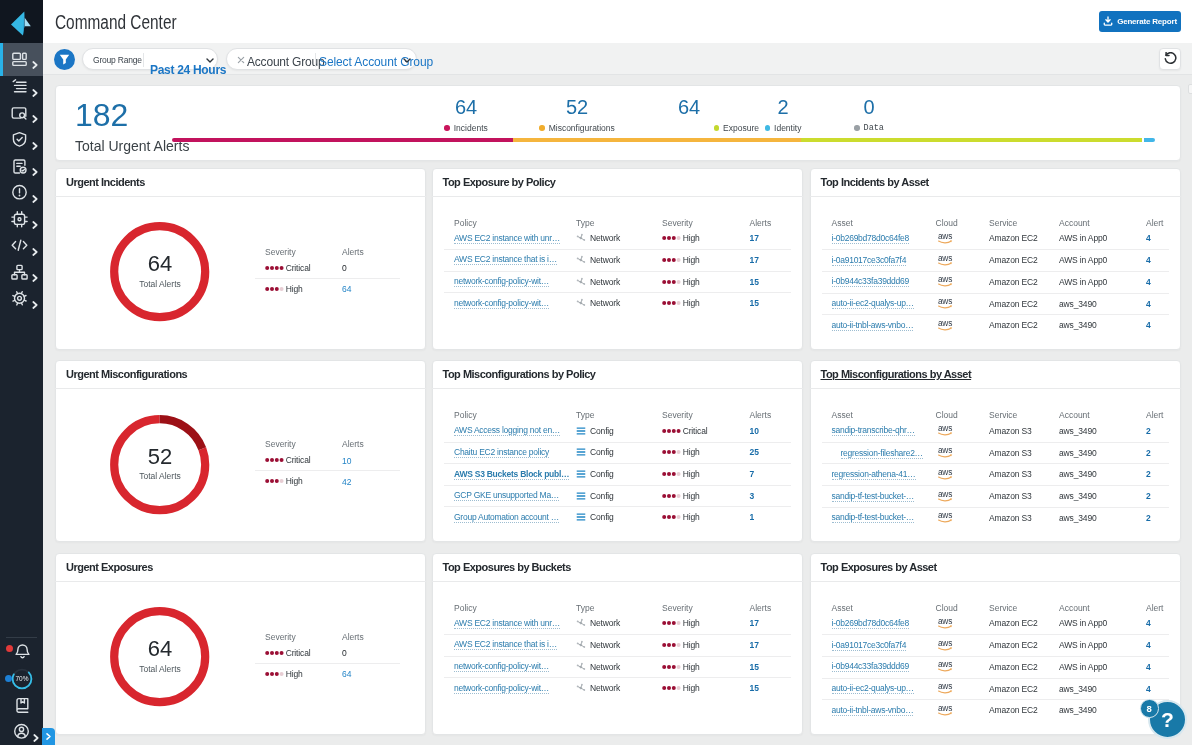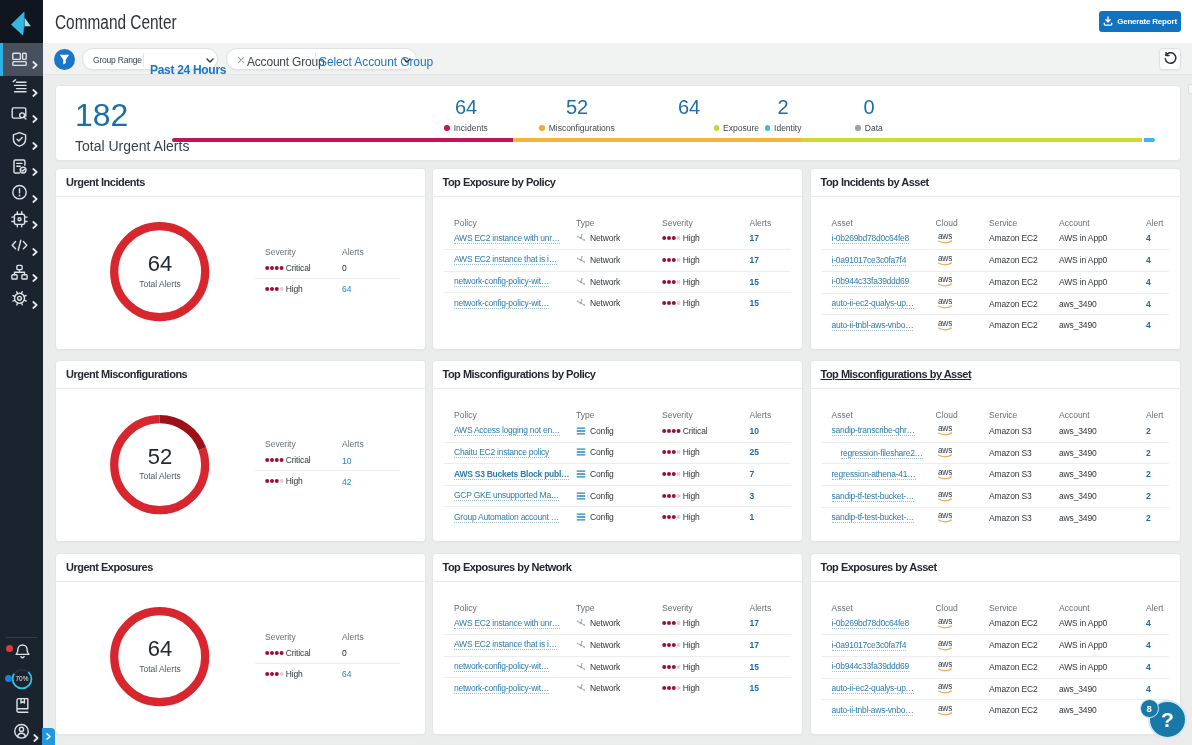--- a/index.html
+++ b/index.html
@@ -194,21 +194,21 @@
 <span style="font-size:8.5px;color:#41484e;">Exposure</span>
   </div>
 <div class="abs" style="left:723px;top:97px;width:120px;text-align:center;font-size:20px;line-height:20px;color:#1d6fa8;">2</div>
 <div class="abs" style="left:713px;top:123px;width:140px;display:flex;align-items:center;justify-content:center;">
 <span style="width:5.5px;height:5.5px;border-radius:50%;background:#3fb9e4;margin-right:4px;"></span>
 <span style="font-size:8.5px;color:#41484e;">Identity</span>
   </div>
 <div class="abs" style="left:809px;top:97px;width:120px;text-align:center;font-size:20px;line-height:20px;color:#1d6fa8;">0</div>
 <div class="abs" style="left:799px;top:123px;width:140px;display:flex;align-items:center;justify-content:center;">
 <span style="width:5.5px;height:5.5px;border-radius:50%;background:#9aa0a5;margin-right:4px;"></span>
-<span style="font-size:8.5px;color:#41484e;">Data</span>
+<span style="font-size:8.5px;color:#41484e;font-family:Liberation Mono, monospace;">Data</span>
   </div>
 <div class="abs" style="left:172px;top:137.5px;width:982.5px;height:4.5px;">
 <div class="abs" style="left:0;top:0;width:341px;height:4.5px;background:#c2135d;border-radius:2.5px 0 0 2.5px;"></div>
 <div class="abs" style="left:341px;top:0;width:288px;height:4.5px;background:#f5b53d;"></div>
 <div class="abs" style="left:629px;top:0;width:341px;height:4.5px;background:#cbdc2e;"></div>
 <div class="abs" style="left:971.5px;top:0;width:11px;height:4.5px;background:#41b6e8;border-radius:0 2.5px 2.5px 0;"></div>
 </div>
 <div class="card" style="left:55px;top:167.5px;width:370.5px;height:182px;"></div>
 <div class="ct" style="left:66px;top:167.5px;">Urgent Incidents</div>
 <div class="abs" style="left:55px;top:195.5px;width:370.5px;border-top:1px solid #e9eaeb;"></div>
@@ -611,21 +611,21 @@
     <svg width="19.2" height="8" viewBox="0 0 19.2 8" style="margin-right:1.5px">
       <circle cx="2.2" cy="4" r="2.0" fill="#9b0f35"></circle>
       <circle cx="7.0" cy="4" r="2.0" fill="#9b0f35"></circle>
       <circle cx="11.8" cy="4" r="2.0" fill="#9b0f35"></circle>
       <circle cx="16.6" cy="4" r="2.0" fill="#e7cdd3"></circle>
     </svg>
     <span class="dk">High</span>
   </div>
 <div class="abs" style="left:342px;top:669.0px;font-size:8.5px;color:#2585c7;">64</div>
 <div class="card" style="left:431.5px;top:552.5px;width:371.5px;height:182px;"></div>
-<div class="ct" style="left:442.5px;top:552.5px;">Top Exposures by Network</div>
+<div class="ct" style="left:442.5px;top:552.5px;">Top Exposures by Buckets</div>
 <div class="abs" style="left:431.5px;top:580.5px;width:371.5px;border-top:1px solid #e9eaeb;"></div>
 <div class="th" style="left:454.0px;top:602.5px;">Policy</div>
 <div class="th" style="left:576.0px;top:602.5px;">Type</div>
 <div class="th" style="left:662.0px;top:602.5px;">Severity</div>
 <div class="th" style="left:749.5px;top:602.5px;">Alerts</div>
 <div class="cl" style="left:454.0px;top:617.8px;"><span class="tl">AWS EC2 instance with unr…</span></div>
 <div class="row" style="left:576.0px;top:616.3px;height:14px;">
     <svg width="10" height="10" viewBox="0 0 11 11" style="margin-right:4px">
       <circle cx="5.3" cy="5.6" r="1.6" fill="#c9cdd1"></circle>
       <path d="M5.3 5.6 L2.2 4.0 M5.3 5.6 L6.3 2.3 M5.3 5.6 L8.6 7.4" fill="none" stroke="#9aa1a6" stroke-width="1.0" stroke-linecap="round"></path>

